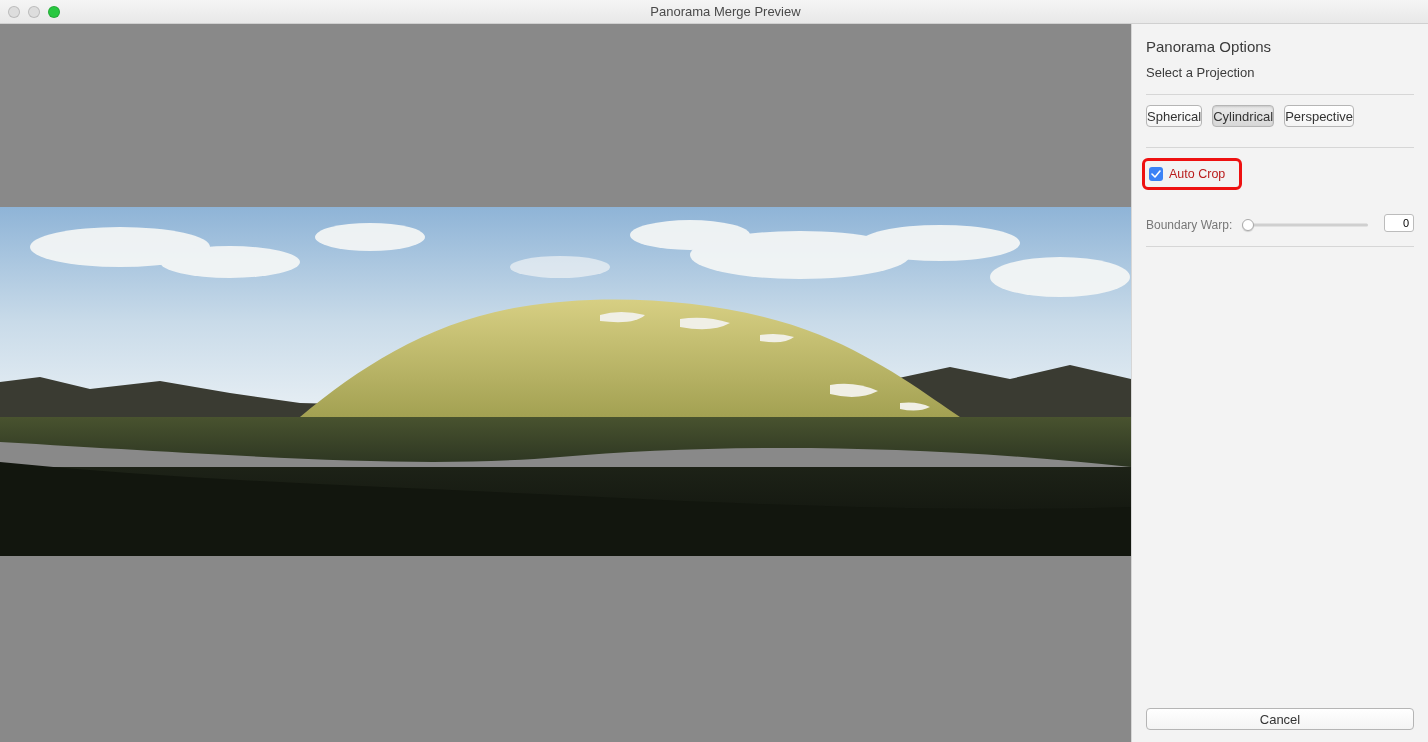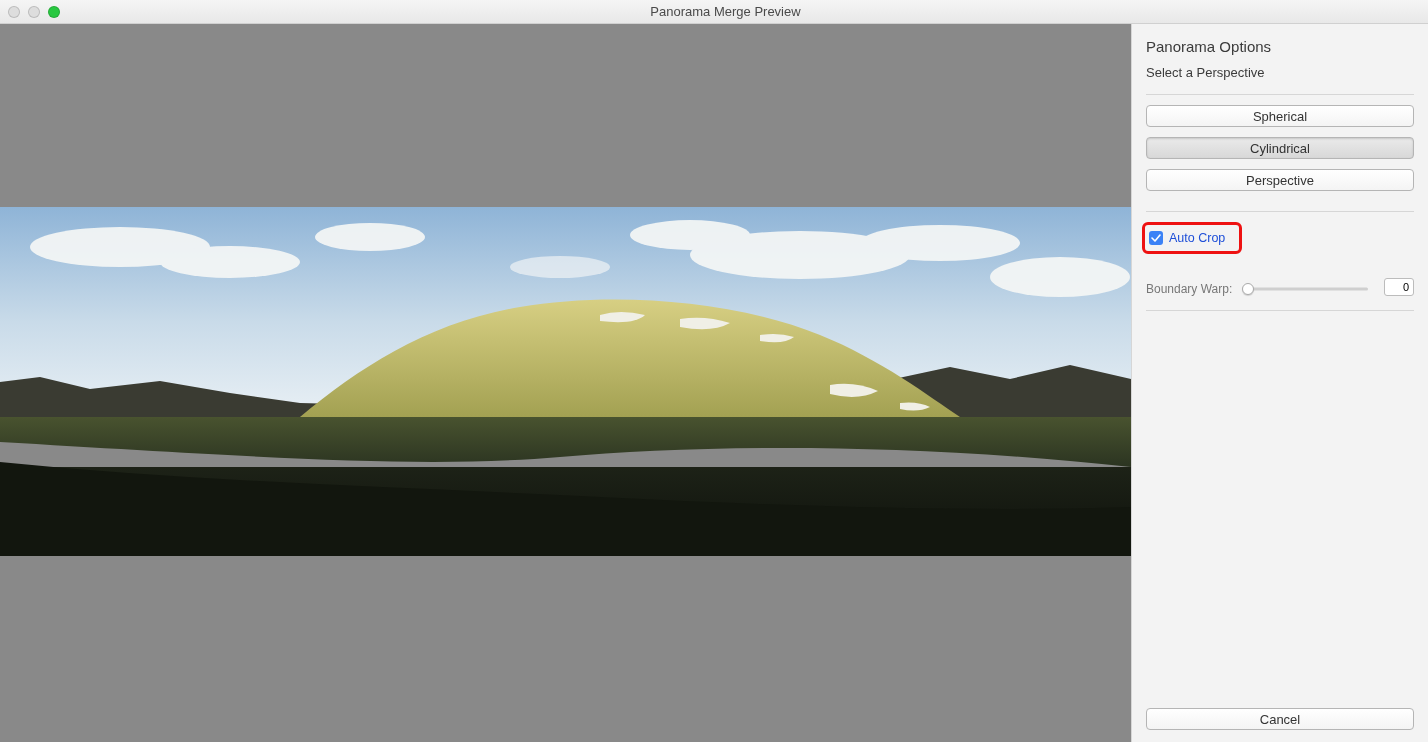--- a/index.html
+++ b/index.html
@@ -21,26 +21,26 @@
   .preview { width:1131px; background:#898989; position:relative; overflow:hidden; }
   .pano { position:absolute; left:0; top:183px; width:1131px; height:349px; }
   .pano svg { width:100%; height:100%; display:block; }
 
   
   .panel { flex:1; background:#f3f3f3; border-left:1px solid #d6d6d6; display:flex; flex-direction:column; padding:14px 14px 12px 14px; }
   .panel-title { font-size:15px; color:#3b3b3b; margin-bottom:10px; }
   .panel-sub { font-size:13px; color:#3b3b3b; margin-bottom:8px; }
   .divider { border:0; border-top:1px solid #d6d6d6; margin:6px 0 10px 0; }
 
-  .proj-group { display:flex; flex-direction:column; gap:10px; margin-bottom:14px; }
+  .proj-group { display:flex; gap:10px; margin-bottom:14px; }
   .proj-btn { height:22px; border:1px solid #b5b5b5; border-radius:4px; background:linear-gradient(#ffffff,#f4f4f4); font-size:13px; color:#333; cursor:pointer; }
   .proj-btn.active { background:linear-gradient(#eaeaea,#d8d8d8); box-shadow: inset 0 1px 2px rgba(0,0,0,0.15); }
 
   .highlight-box { border:3px solid #e11; border-radius:6px; padding:6px 6px 6px 4px; width:100px; margin-left:-4px; }
-  .check-row { display:flex; gap:6px; font-size:12.5px; color:#1d4ed8; }
+  .check-row { display:flex; gap:6px; font-size:12.5px; color:#b91c1c; }
   .mac-check { width:14px; height:14px; border-radius:3px; background:#3b82f6; display:flex; align-items:center; justify-content:center; }
   .mac-check svg { width:10px; height:10px; display:block; }
 
   .warp-row { display:flex; align-items:flex-end; gap:16px; margin-top:24px; font-size:12px; color:#777; }
   .warp-label { white-space:nowrap; }
   .slider { position:relative; flex:1; height:14px; }
   .slider-track { position:absolute; left:0; right:0; top:50%; height:3px; background:#cfcfcf; border-radius:2px; transform:translateY(-50%); }
   .slider-thumb { position:absolute; left:0; top:50%; width:12px; height:12px; background:#fff; border:1px solid #aaa; border-radius:50%; transform:translate(-50%,-50%); box-shadow:0 1px 1px rgba(0,0,0,0.15); }
   .warp-val { width:30px; height:18px; border:1px solid #bcbcbc; background:#fff; font-size:11px; text-align:right; padding:1px 4px; border-radius:3px; }
 
@@ -121,21 +121,21 @@
           <rect x="0" y="300" width="1131" height="20" fill="#3c4a55"></rect>
 
           <path d="M0,260 L1131,260 L1131,349 L0,349 Z" fill="url(#fgDark)"></path>
           <path d="M0,255 C200,275 400,280 600,290 C800,300 980,305 1131,300 L1131,349 L0,349 Z" fill="#12160e"></path>
         </svg>
       </div>
     </div>
 
     <div class="panel">
       <div class="panel-title">Panorama Options</div>
-      <div class="panel-sub">Select a Perspective</div>
+      <div class="panel-sub">Select a Projection</div>
       <hr class="divider">
 
       <div class="proj-group">
         <button class="proj-btn">Spherical</button>
         <button class="proj-btn active">Cylindrical</button>
         <button class="proj-btn">Perspective</button>
       </div>
 
       <hr class="divider">
 

